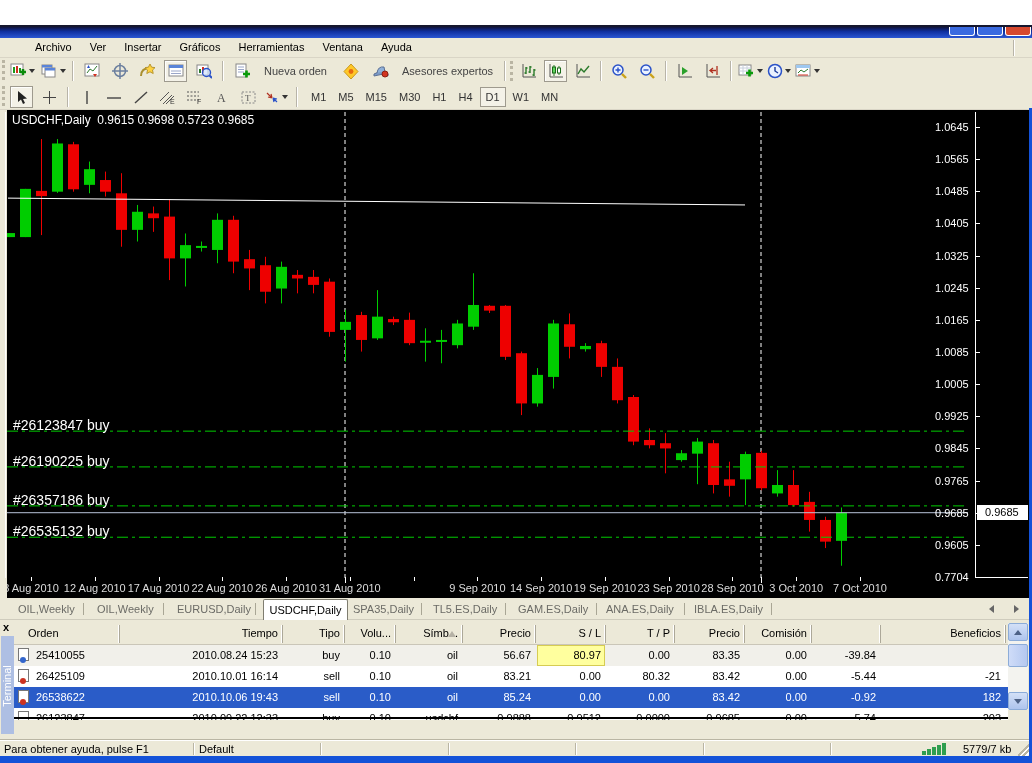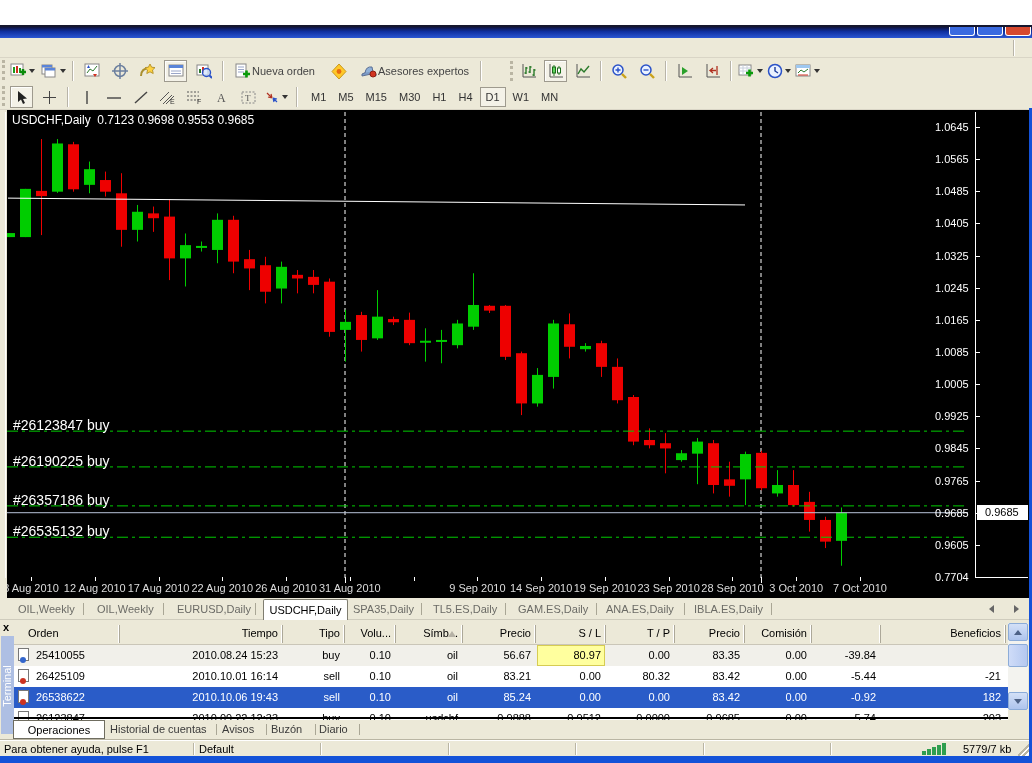--- a/index.html
+++ b/index.html
@@ -16,21 +16,21 @@
 
 #toolbar1{left:0;top:58px;width:1032px;height:26px;background:#ece9d8}
 #toolbar2{left:0;top:84px;width:1032px;height:26px;background:#ece9d8;border-bottom:1px solid #d9d5c6}
 .grip{top:2px;width:3px;height:20px;border-left:3px dotted #b9b5a3}
 .tbtn{display:flex;align-items:center;justify-content:center;height:22px;min-width:23px;color:#444}
 .tbtn.pressed{border:1px solid #9e9a8e;background:#f4f2e8;box-shadow:inset 1px 1px 0 rgba(255,255,255,.9)}
 .darr{width:0;height:0;border-left:3px solid transparent;border-right:3px solid transparent;border-top:4px solid #333;margin-left:2px}
 .vsep{width:2px;height:20px;background:linear-gradient(90deg,#b8b4a8 50%,#fff 50%);margin:0 3px}
 .tf-btn{font-size:11px;color:#333;padding:0 5px;height:20px;display:flex;align-items:center}
 .tf-btn.pressed{border:1px solid #9e9a8e;background:#f4f2e8}
-.lbl-btn{display:flex;align-items:center;gap:0;padding:0 4px;height:22px}
+.lbl-btn{display:flex;align-items:center;gap:12px;padding:0 4px;height:22px}
 
 #chart{left:0;top:110px;width:1032px;height:488px;background:#ece9d8}
 #chart-black{left:7px;top:0;width:1022px;height:488px;background:#000;overflow:hidden}
 #chart-leftline{left:5px;top:2px;width:1px;height:466px;background:#fff}
 #chart-title{left:5px;top:3px;color:#fff;font-size:12px;white-space:pre}
 .order-label{position:absolute;color:#fff;font-size:14px}
 .price-label{position:absolute;left:928px;color:#fff;font-size:11px;transform:translateY(-6px)}
 .price-tick{position:absolute;left:968px;width:5px;height:1px;background:#fff}
 #price-sep{left:968px;top:2px;width:1px;height:466px;background:#fff}
 #scale-bottom{left:968px;top:467px;width:53px;height:1px;background:#fff}
@@ -91,20 +91,21 @@
 <div class="abs tb-btn" style="left:1005px;background:#d6492f"></div>
 
 <div class="abs" id="menubar">
   <svg class="abs" id="app-icon" viewBox="0 0 16 14">
     <rect x="0.5" y="0.5" width="15" height="13" fill="#fffbe8" stroke="#777"></rect>
     <rect x="1" y="1" width="14" height="3" fill="#3a6ae0"></rect>
     <rect x="3" y="6" width="2" height="6" fill="#cc2200"></rect>
     <rect x="7" y="5" width="2" height="7" fill="#00aa00"></rect>
     <rect x="11" y="7" width="2" height="5" fill="#cc2200"></rect>
   </svg>
+  <div id="menu-items" style="position:absolute;left:26px;top:0"><span class="menu-item">Archivo</span><span class="menu-item">Ver</span><span class="menu-item">Insertar</span><span class="menu-item">Gráficos</span><span class="menu-item">Herramientas</span><span class="menu-item">Ventana</span><span class="menu-item">Ayuda</span></div>
   <div class="abs mdi-btn" style="left:936px">
       <svg width="10" height="9" viewBox="0 0 10 9">
         <rect x="1" y="6" width="6" height="2" fill="#3b3b3b"></rect>
       </svg>
     </div>
   <div class="abs mdi-btn" style="left:961px">
       <svg width="10" height="10" viewBox="0 0 10 10">
         <rect x="3" y="1" width="6" height="5" fill="none" stroke="#3b3b3b"></rect>
         <rect x="3" y="1" width="6" height="2" fill="#3b3b3b"></rect>
         <rect x="1" y="4" width="6" height="5" fill="#ece9d8" stroke="#3b3b3b"></rect>
@@ -471,21 +472,21 @@
         <rect x="813" y="409.94641459999997" width="11" height="21.696427799999867" fill="#EE0000"></rect>
         <line x1="834.5" x2="834.5" y1="397.49105790000004" y2="455.74998439999985" stroke="#00CD00" stroke-width="1"></line>
         <rect x="829" y="402.7142719999999" width="11" height="28.12499900000006" fill="#00CD00"></rect>
         <line x1="0" x2="961" y1="321.15177489999996" y2="321.15177489999996" stroke="#00CC00" stroke-width="1" stroke-dasharray="11 4 3 4"></line>
         <line x1="0" x2="961" y1="356.91070220000006" y2="356.91070220000006" stroke="#00CC00" stroke-width="1" stroke-dasharray="11 4 3 4"></line>
         <line x1="0" x2="961" y1="395.8839151000002" y2="395.8839151000002" stroke="#00CC00" stroke-width="1" stroke-dasharray="11 4 3 4"></line>
         <line x1="0" x2="961" y1="427.2231996999999" y2="427.2231996999999" stroke="#00CC00" stroke-width="1" stroke-dasharray="11 4 3 4"></line>
         <line x1="0" x2="961" y1="402.7142719999999" y2="402.7142719999999" stroke="#b9c4da" stroke-width="1"></line>
         <line x1="1" y1="88.1160689000002" x2="738" y2="94.94642580000034" stroke="#fff" stroke-width="1"></line>
       </svg>
-    <div class="abs" id="chart-title"><span>USDCHF,Daily</span>  <span>0.7123 0.9698 0.9553 0.9685</span></div>
+    <div class="abs" id="chart-title"><span>USDCHF,Daily</span>  <span>0.9615 0.9698 0.5723 0.9685</span></div>
     <div class="abs" id="price-sep"></div>
     <div class="abs" id="scale-bottom"></div>
     <div id="price-labels">
         <div class="price-tick" style="top: 17px;"></div>
         <div class="price-label" style="top: 17px;">1.0645</div>
         <div class="price-tick" style="top: 49.1429px;"></div>
         <div class="price-label" style="top: 49.1429px;">1.0565</div>
         <div class="price-tick" style="top: 81.2857px;"></div>
         <div class="price-label" style="top: 81.2857px;">1.0485</div>
         <div class="price-tick" style="top: 113.429px;"></div>
@@ -687,35 +688,20 @@
   <div class="abs" id="vscroll">
     <div class="sbtn" style="top:0">
         <span class="sb-arr" style="border-bottom:5px solid #4d6185"></span>
       </div>
     <div id="sthumb"></div>
     <div class="sbtn" style="bottom:0">
         <span class="sb-arr" style="border-top:5px solid #4d6185"></span>
       </div>
   </div>
   <div class="abs" id="term-black-line"></div>
-  <div class="abs" id="term-tabs">
-    <div id="tt-active">
-        <span>Operaciones</span>
-      </div>
-    <div id="tt-items">
-        <span class="term-tab" style="left: 110px;">Historial de cuentas</span>
-        <span class="tt-sep" style="left: 216px;"></span>
-        <span class="term-tab" style="left: 222px;">Avisos</span>
-        <span class="tt-sep" style="left: 266px;"></span>
-        <span class="term-tab" style="left: 271px;">Buzón</span>
-        <span class="tt-sep" style="left: 315px;"></span>
-        <span class="term-tab" style="left: 319px;">Diario</span>
-        <span class="tt-sep" style="left: 359px;"></span>
-      </div>
-  </div>
 </div>
 
 <div class="abs" id="statusbar">
   <span class="stext" style="left:4px">Para obtener ayuda, pulse F1</span>
   <span class="sdiv" style="left:193px"></span>
   <span class="stext" style="left:199px">Default</span>
   <span class="sdiv" style="left:320px"></span>
   <span class="sdiv" style="left:448px"></span>
   <span class="sdiv" style="left:575px"></span>
   <span class="sdiv" style="left:703px"></span>

